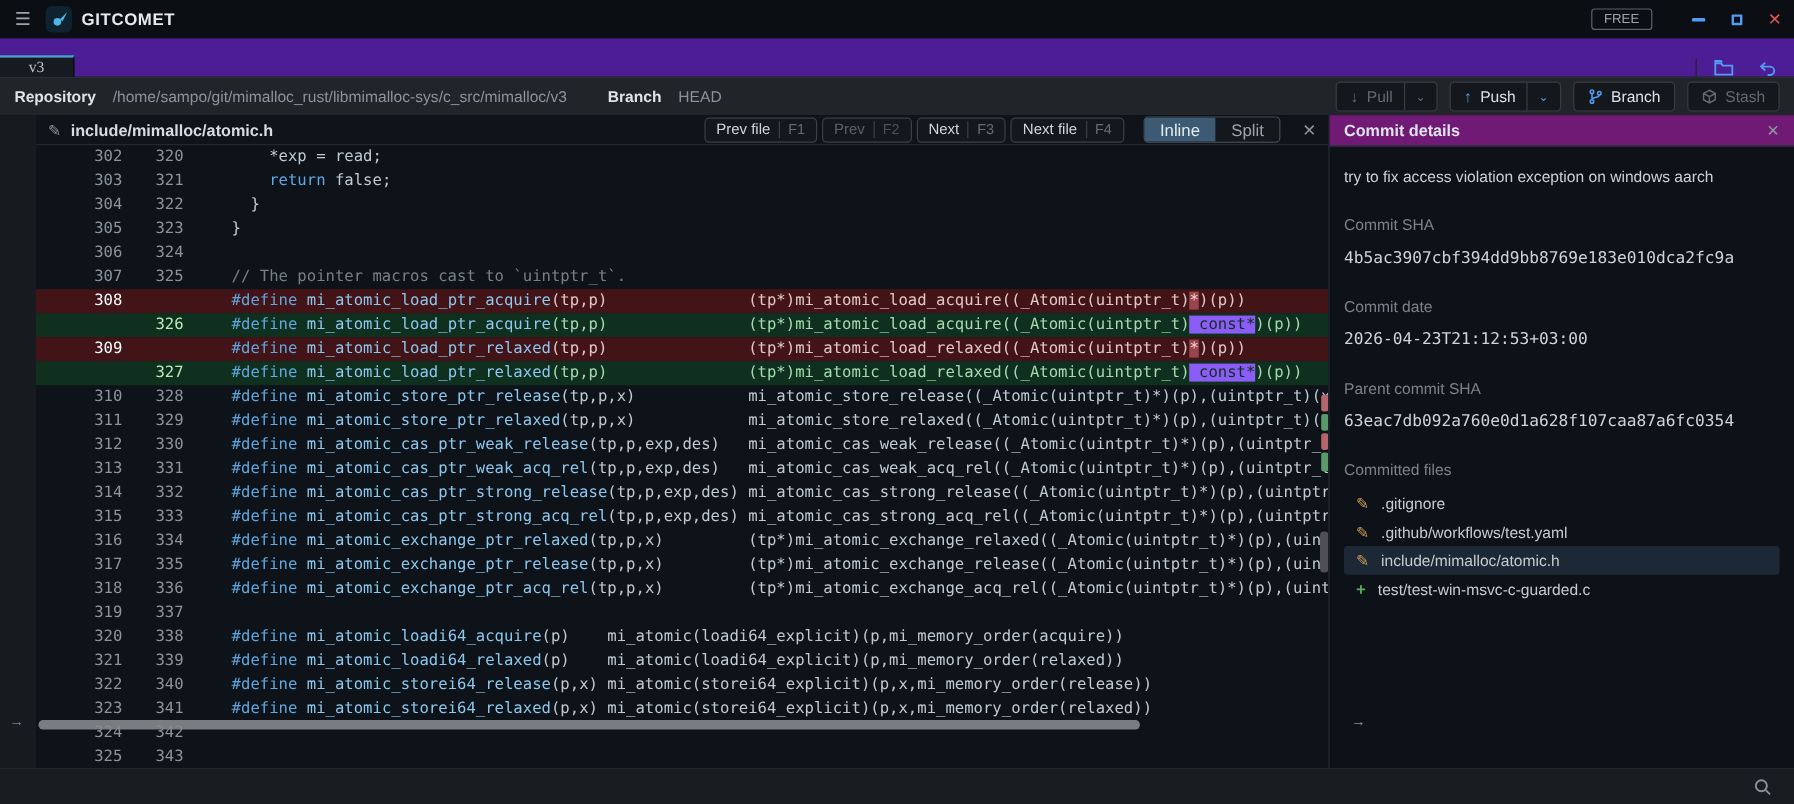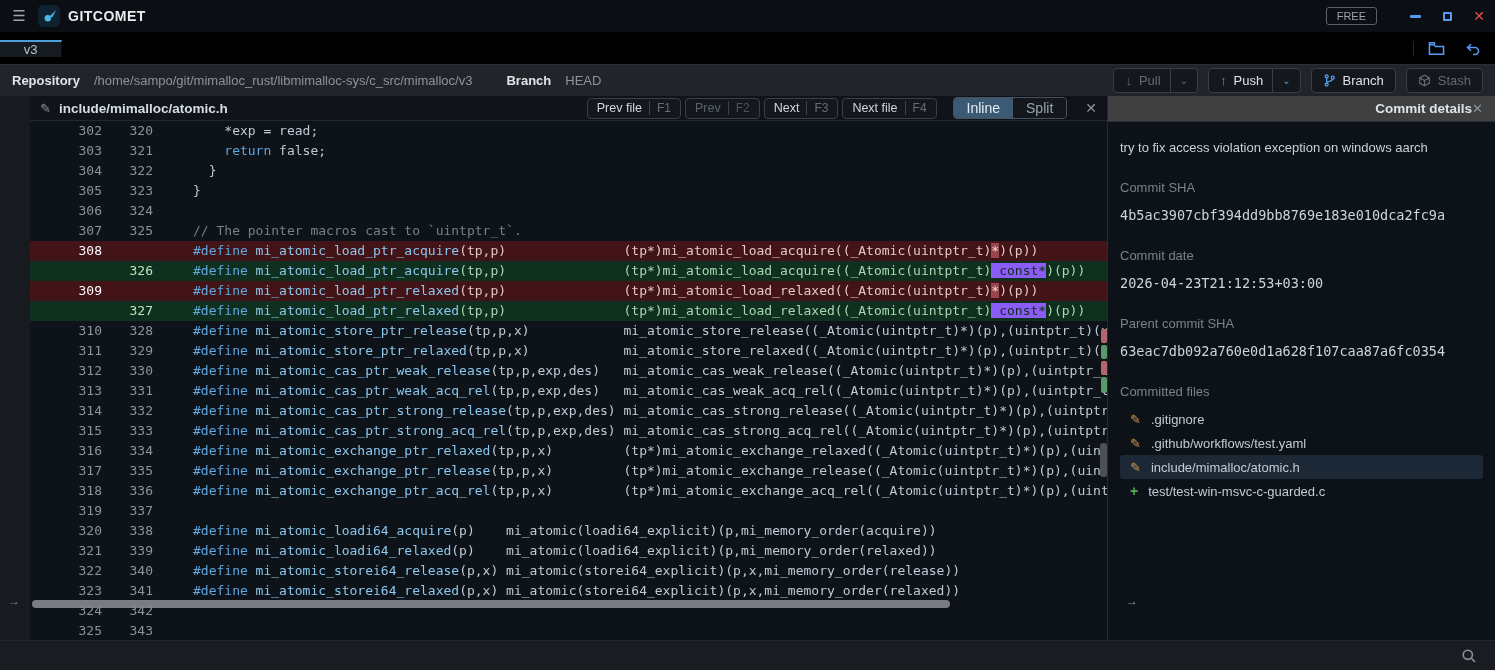--- a/index.html
+++ b/index.html
@@ -13,21 +13,21 @@
   .apptitle { font-weight:bold; font-size:14px; color:#e6ebf0; letter-spacing:.5px; }
   .tb-spacer { flex:1; }
   .badge { font-size:11px; color:#9aa4ae; border:1px solid #5a6168; border-radius:3px; padding:2px 10px; margin-right:22px; }
   .winbtn { width:32px; height:32px; display:flex; align-items:center; justify-content:center; font-size:13px; cursor:pointer; }
   .winbtn.minmax { color:#539bf5; }
   .winbtn.close { color:#e5534b; font-size:14px; }
   .winbtn.max span { display:block; width:9px; height:9px; border:2px solid #539bf5; border-radius:1px; }
   .winbtn.min span { display:block; width:11px; height:3px; background:#539bf5; border-radius:1px; }
 
   
-  .tabbar { height:32px; background:#000000; display:flex; align-items:center; }
+  .tabbar { height:32px; background:#4c1d95; display:flex; align-items:flex-end;font-family:Liberation Serif, serif; }
   .tab { width:62px; background:#161b22; border-top:2px solid #4d9fd6; border-right:1px solid #0a0c10; display:flex; align-items:center; justify-content:center; color:#bac2ca; cursor:pointer; }
   .tabbar-spacer { flex:1; }
   .tabbar-actions { display:flex; align-items:center; border-left:1px solid #22262c; padding:0 14px; gap:20px; }
   .iconbtn { color:#539bf5; cursor:pointer; display:flex; align-items:center; }
 
   
   .toolbar { height:32px; background:#212428; display:flex; align-items:center; padding:0 12px; border-top:1px solid #2a2e33; }
   .tlabel { font-weight:bold; color:#dfe4e9; margin-right:14px; }
   .tvalue { color:#8b949e; margin-right:34px; }
   .toolbar .grow { flex:1; }
@@ -74,21 +74,21 @@
   .seg-hd { background:#99454d; color:#f0d6d8; }
   .seg-ha { background:#8b5cf6; color:#0e2f1c; }
 
   .hscroll { position:absolute; left:2px; bottom:32px; width:918px; height:8px; background:#85898e; border-radius:4px; opacity:.9; }
   .vstrip { position:absolute; right:0; top:25px; bottom:0; width:7px; }
   .vmark { position:absolute; right:0; width:6px; border-radius:2px; }
   .vthumb { position:absolute; right:0; top:322px; width:7px; height:34px; background:#4d5157; border-radius:3px; }
 
   
   .commit-panel { width:388px; background:#0d1219; border-left:1px solid #272c33; position:relative; }
-  .cp-header { height:26px; background:#404040; border-bottom:1px solid #2b3139; display:flex; align-items:center; padding:0 12px;text-align:right; }
+  .cp-header { height:26px; background:#701a75; border-bottom:1px solid #2b3139; display:flex; align-items:center; padding:0 12px; }
   .cp-title { font-weight:bold; font-size:13.5px; color:#dde3ea; flex:1; }
   .cp-close { color:#8b949e; font-size:13px; cursor:pointer; }
   .cp-body { padding:0 12px; }
   .cp-msg { margin-top:18px; color:#c9d1d9; }
   .cf-label { margin-top:25px; color:#7a828b; }
   .cf-value { margin-top:12px; color:#ccd4dc; font-family:"DejaVu Sans Mono", monospace; font-size:13.5px; }
   .files-list { margin-top:8px; }
   .file-row { height:24px; display:flex; align-items:center; gap:10px; padding-left:10px; border-radius:3px; cursor:pointer; color:#c3cbd3; }
   .file-row.selected { background:#1c2835; }
   .fi-modified { color:#cf9d55; font-size:13px; }

